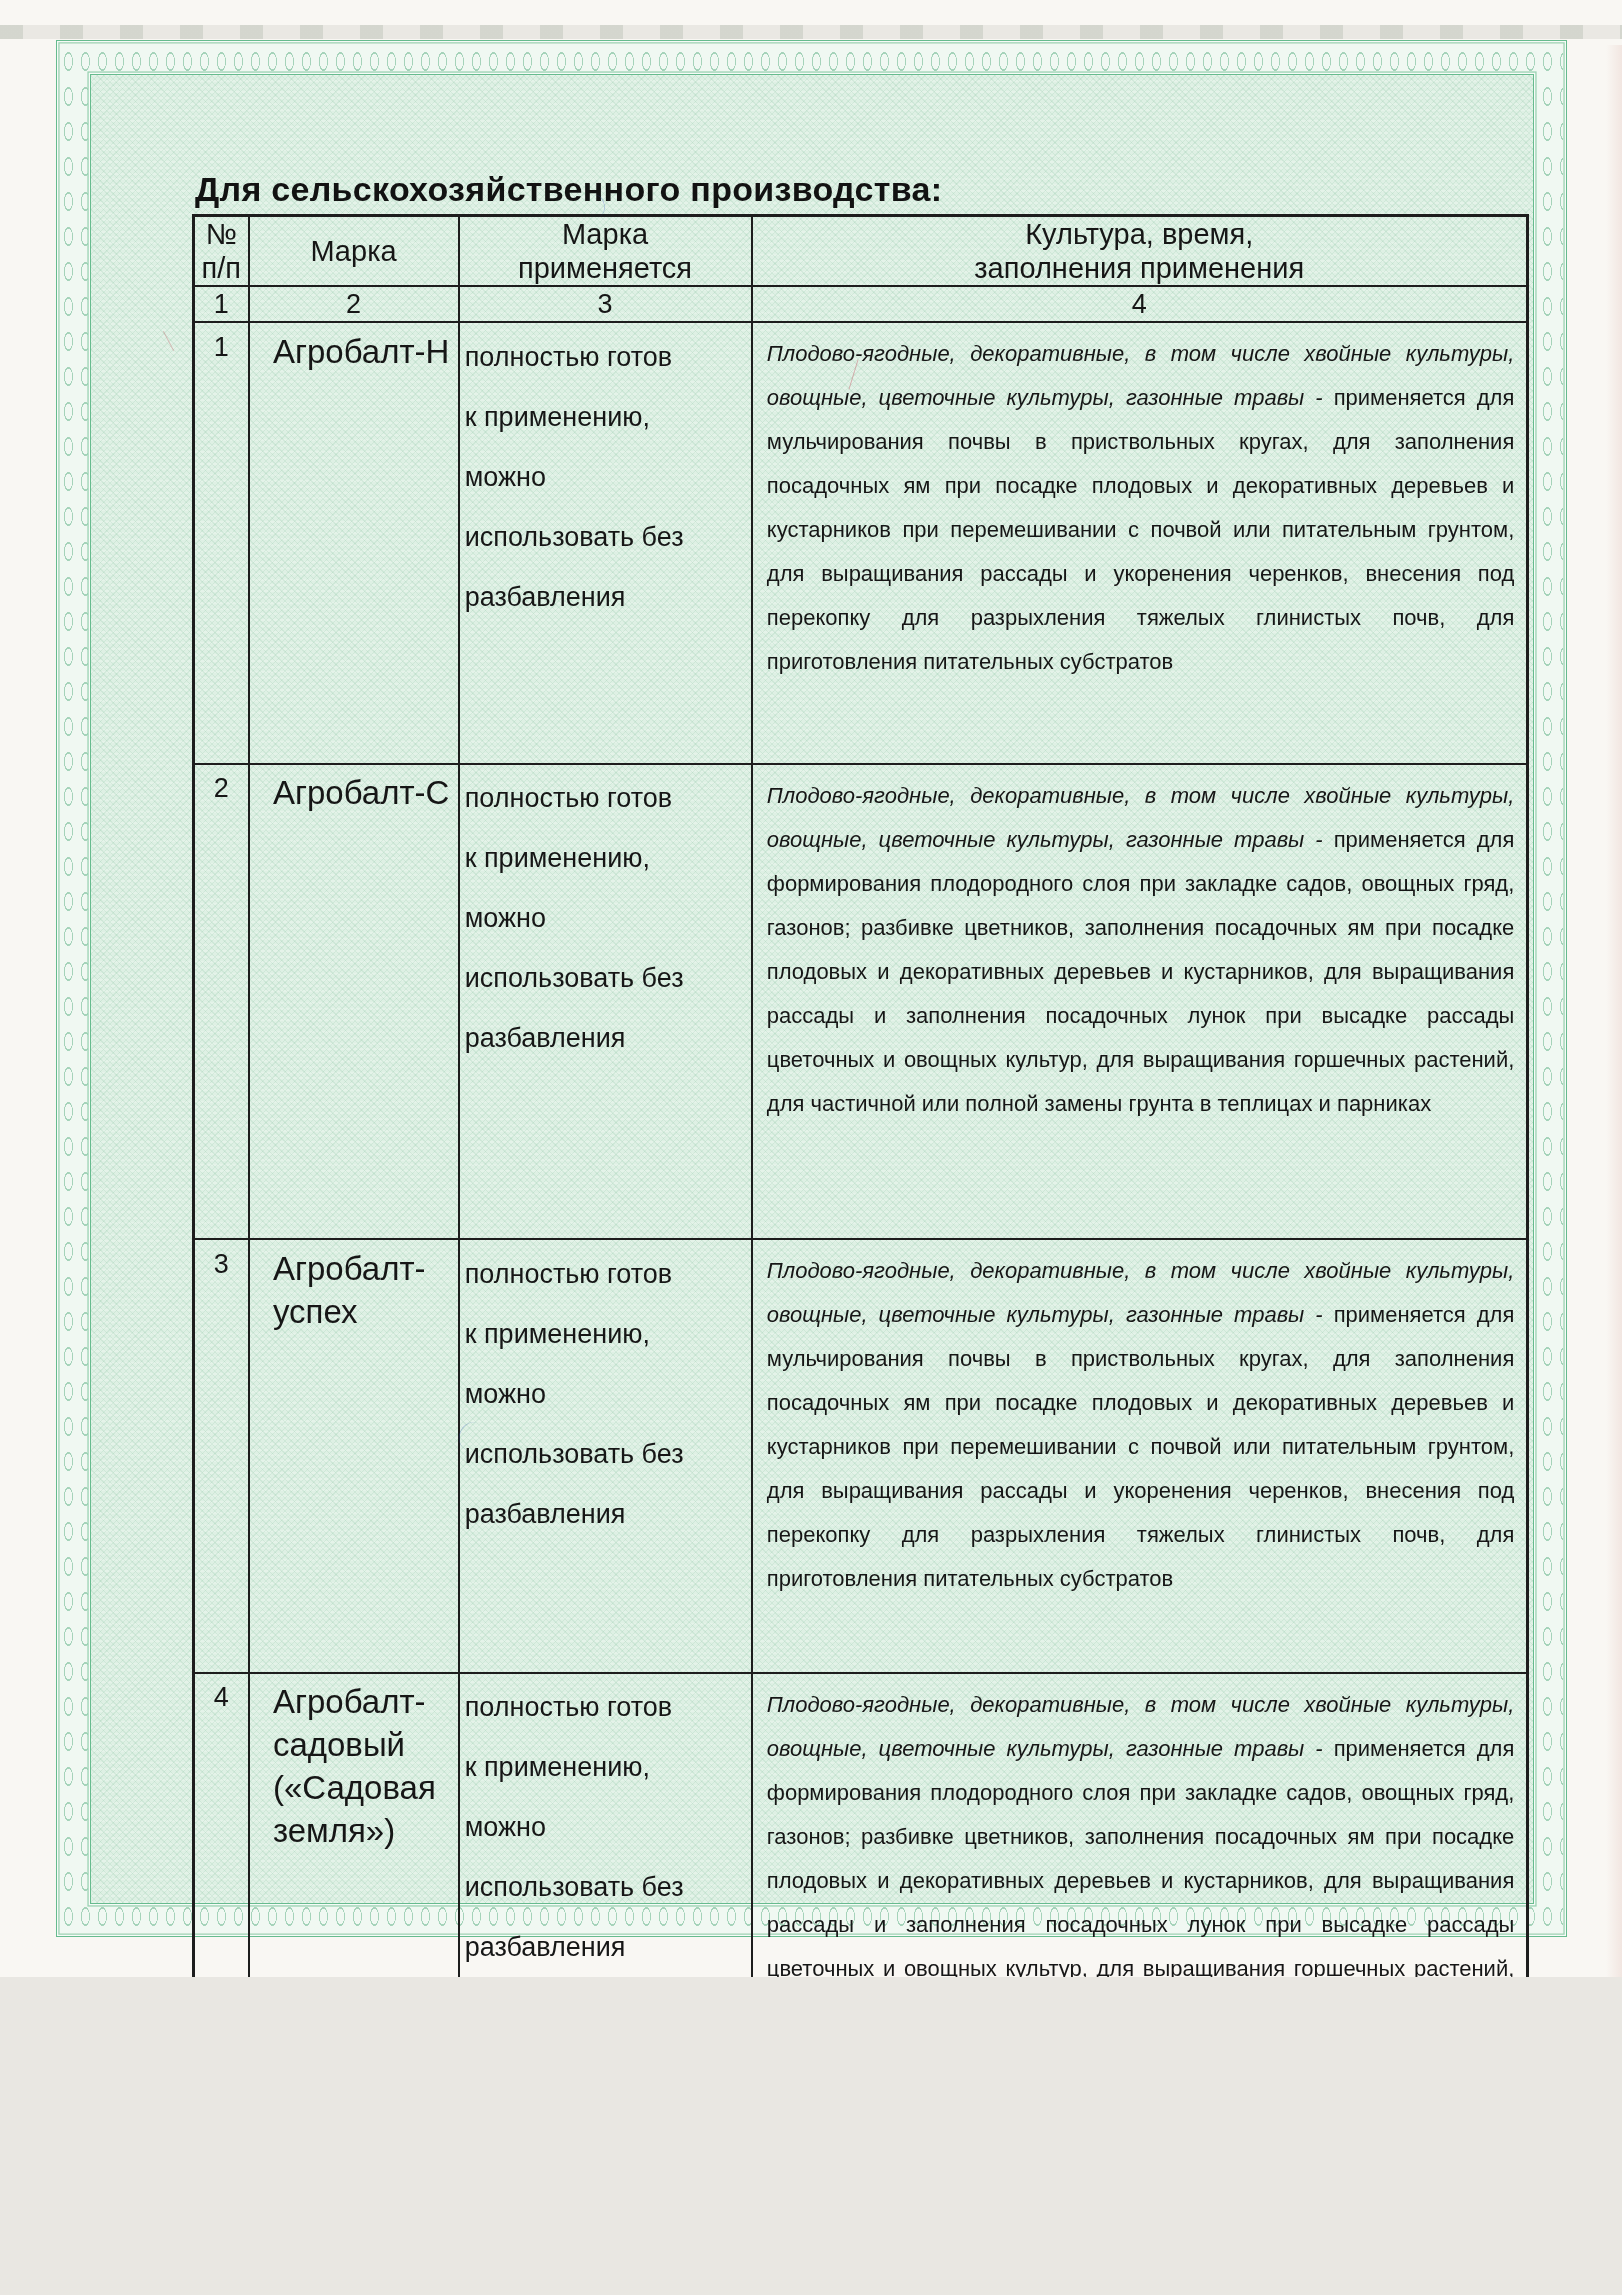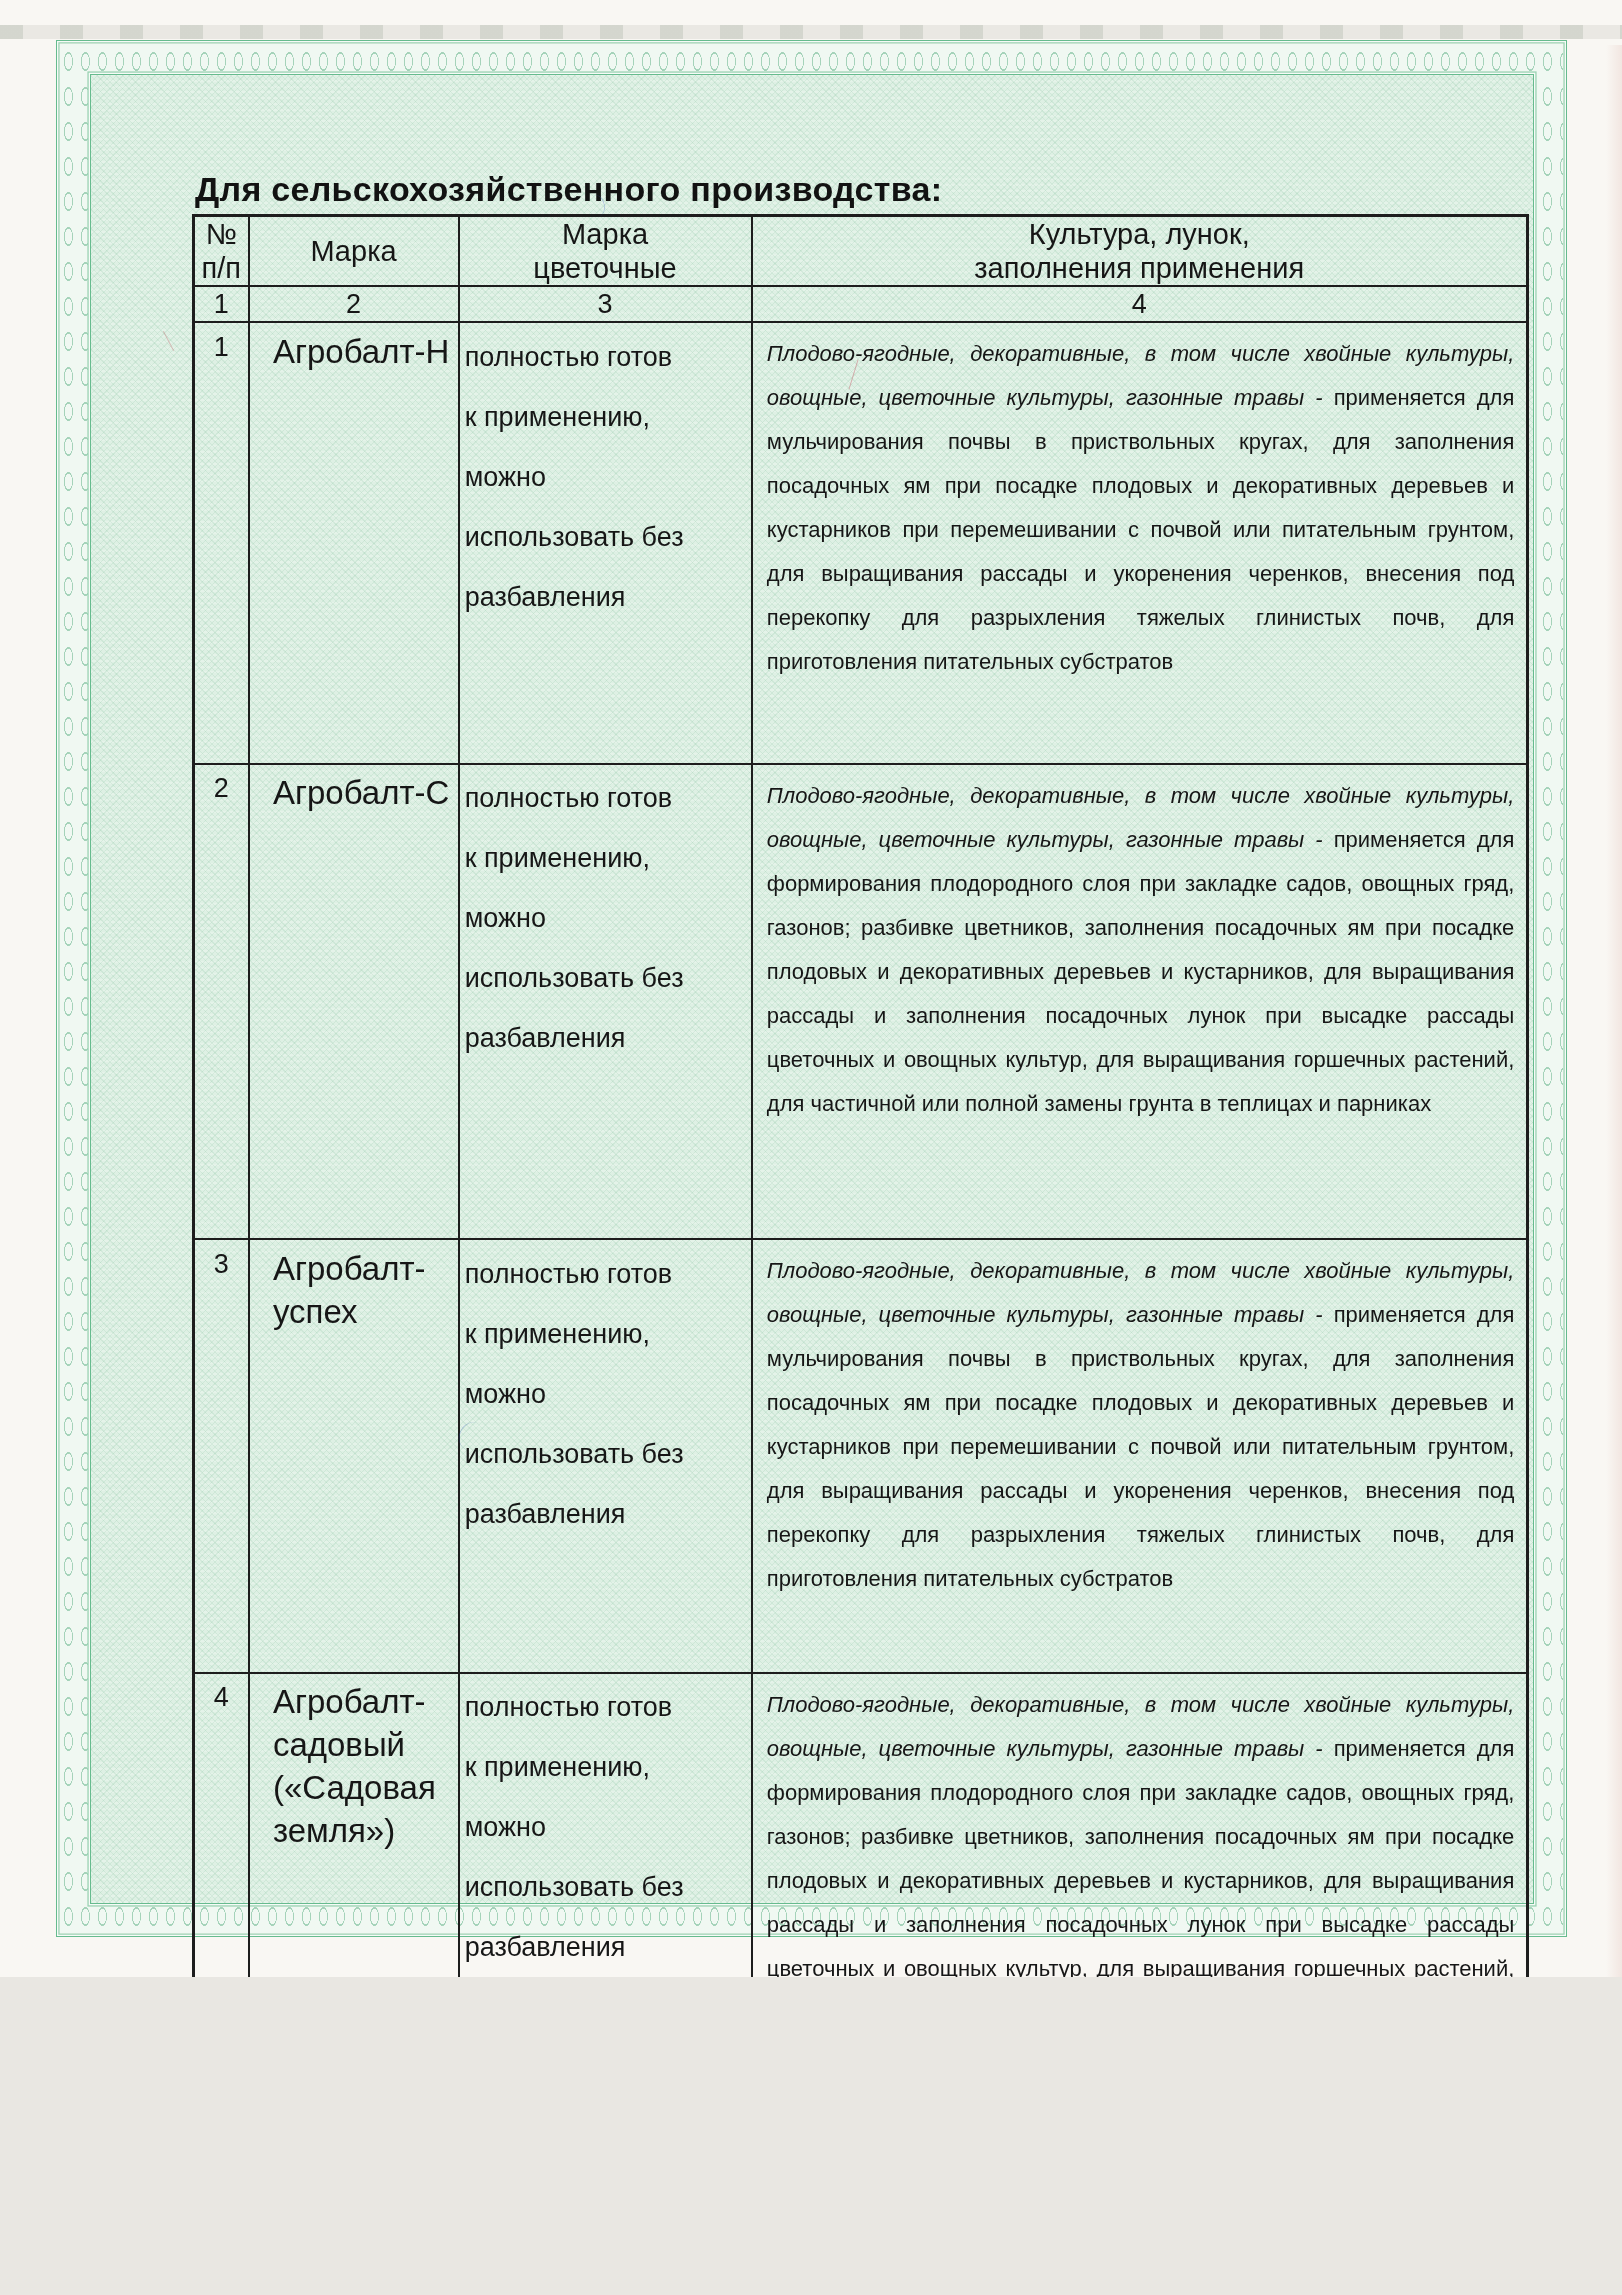--- a/index.html
+++ b/index.html
@@ -105,24 +105,24 @@
     </colgroup>
     <tbody>
         <tr class="hdr">
       <th>
         <div>№</div>
         <div>п/п</div>
       </th>
       <th>Марка</th>
       <th>
         <div>Марка</div>
-        <div>цветочные</div>
+        <div>применяется</div>
       </th>
       <th>
-        <div>Культура, лунок,</div>
+        <div>Культура, время,</div>
         <div>заполнения применения</div>
       </th>
     </tr>
     <tr class="numrow">
       <td>1</td>
       <td>2</td>
       <td>3</td>
       <td>4</td>
     </tr>
 

